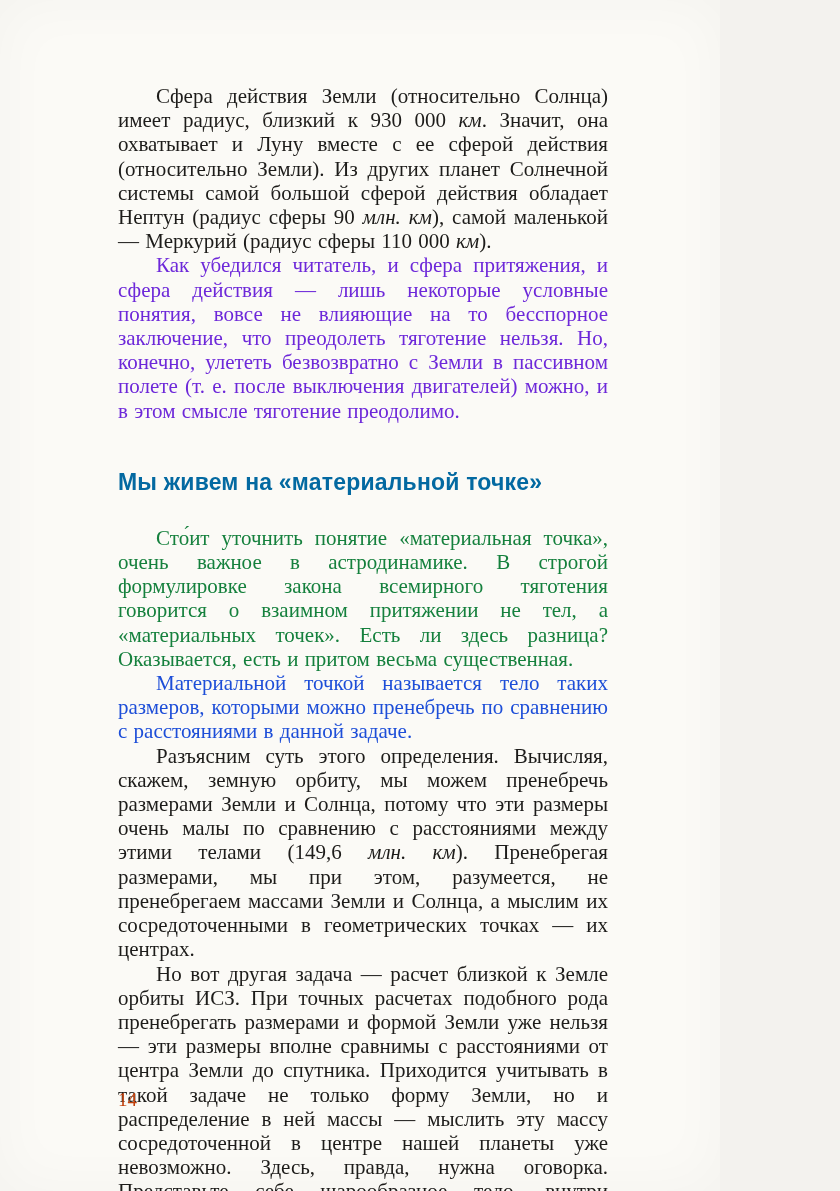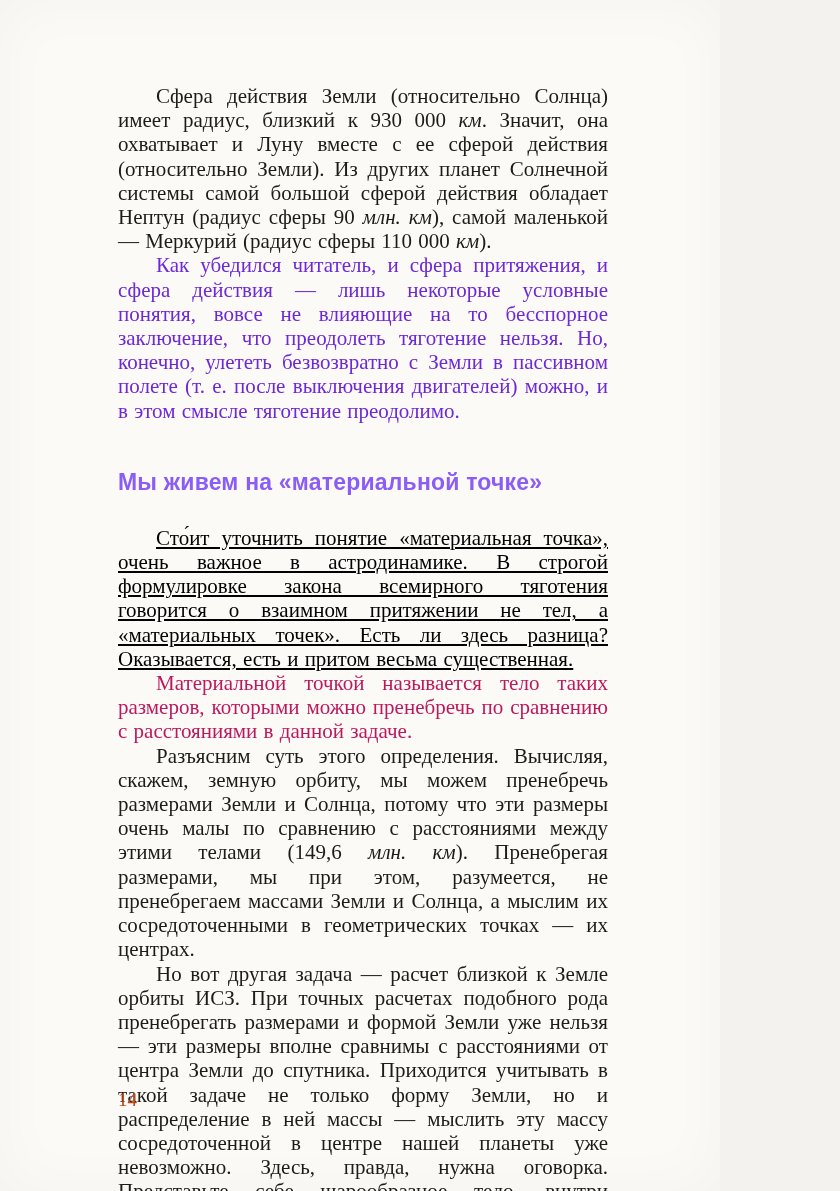--- a/index.html
+++ b/index.html
@@ -34,21 +34,21 @@
     color: #1d1c1a;
     word-spacing: 1px;
   }
   .paragraph em {
     font-style: italic;
   }
   .section-heading {
     font-family: "Liberation Sans", "DejaVu Sans", sans-serif;
     font-size: 23px;
     font-weight: 700;
-    color: #8b5cf6;
+    color: #0369a1;
     margin: 46px 0 30px 0;
     letter-spacing: 0.2px;
     text-align: left;
   }
   .page-number {
     position: absolute;
     left: 118px;
     bottom: 80px;
     font-family: "Liberation Serif", "DejaVu Serif", serif;
     font-size: 19px;
@@ -56,19 +56,19 @@
   }
 </style>
 </head>
 <body>
 
 <div class="page" style="background: rgb(251, 250, 246);">
   <div class="text-block" id="content">
       <p class="paragraph" style="color: rgb(29, 28, 26);"><span>Сфера действия Земли (относительно Солнца) имеет радиус, близкий к 930&nbsp;000 </span><em>км</em><span>. Значит, она охватывает и Луну вместе с ее сферой действия (относительно Земли). Из других планет Солнечной системы самой большой сферой действия обладает Нептун (радиус сферы 90 </span><em>млн. км</em><span>), самой маленькой — Меркурий (радиус сферы 110&nbsp;000 </span><em>км</em><span>).</span></p>
       <p class="paragraph" style="color: #6d28d9;"><span>Как убедился читатель, и сфера притяжения, и сфера действия — лишь некоторые условные понятия, вовсе не влияющие на то бесспорное заключение, что преодолеть тяготение нельзя. Но, конечно, улететь безвозвратно с Земли в пассивном полете (т. е. после выключения двигателей) можно, и в этом смысле тяготение преодолимо.</span></p>
       <h2 class="section-heading">Мы живем на «материальной точке»</h2>
-      <p class="paragraph" style="color: #000000; text-decoration: underline;"><span>Сто́ит уточнить понятие «материальная точка», очень важное в астродинамике. В строгой формулировке закона всемирного тяготения говорится о взаимном притяжении не тел, а «материальных точек». Есть ли здесь разница? Оказывается, есть и притом весьма существенная.</span></p>
-      <p class="paragraph" style="color: #be185d;"><span>Материальной точкой называется тело таких размеров, которыми можно пренебречь по сравнению с расстояниями в данной задаче.</span></p>
+      <p class="paragraph" style="color: #15803d;"><span>Сто́ит уточнить понятие «материальная точка», очень важное в астродинамике. В строгой формулировке закона всемирного тяготения говорится о взаимном притяжении не тел, а «материальных точек». Есть ли здесь разница? Оказывается, есть и притом весьма существенная.</span></p>
+      <p class="paragraph" style="color: #1d4ed8;"><span>Материальной точкой называется тело таких размеров, которыми можно пренебречь по сравнению с расстояниями в данной задаче.</span></p>
       <p class="paragraph" style="color: rgb(29, 28, 26);"><span>Разъясним суть этого определения. Вычисляя, скажем, земную орбиту, мы можем пренебречь размерами Земли и Солнца, потому что эти размеры очень малы по сравнению с расстояниями между этими телами (149,6 </span><em>млн. км</em><span>). Пренебрегая размерами, мы при этом, разумеется, не пренебрегаем массами Земли и Солнца, а мыслим их сосредоточенными в геометрических точках — их центрах.</span></p>
       <p class="paragraph" style="color: rgb(29, 28, 26);"><span>Но вот другая задача — расчет близкой к Земле орбиты ИСЗ. При точных расчетах подобного рода пренебрегать размерами и формой Земли уже нельзя — эти размеры вполне сравнимы с расстояниями от центра Земли до спутника. Приходится учитывать в такой задаче не только форму Земли, но и распределение в ней массы — мыслить эту массу сосредоточенной в центре нашей планеты уже невозможно. Здесь, правда, нужна оговорка. Представьте себе шарообразное тело, внутри которого плотность вещества зависит только от расстояния до его центра. Нетрудно сообразить, что такое тело будет слоистым, разделенным на слои разной плотности. Легко доказать,</span></p>
     </div>
   <div class="page-number">14</div>
 </div>
 
 </body></html>

